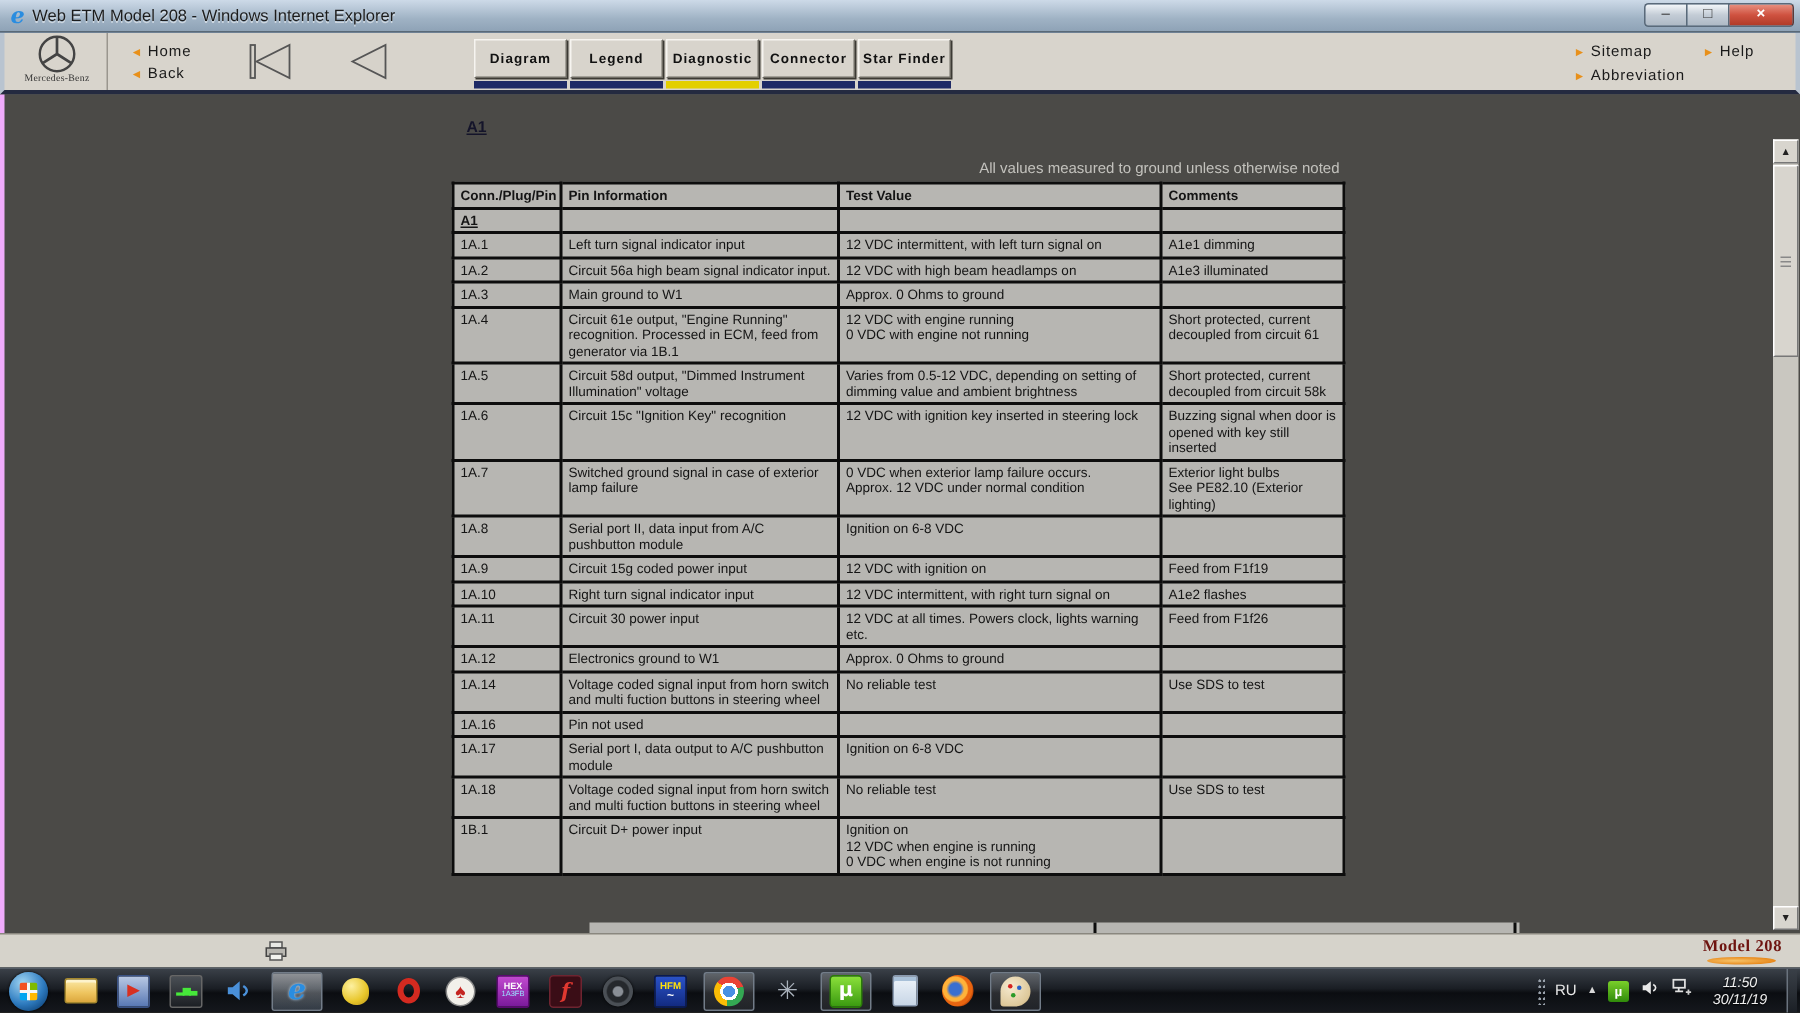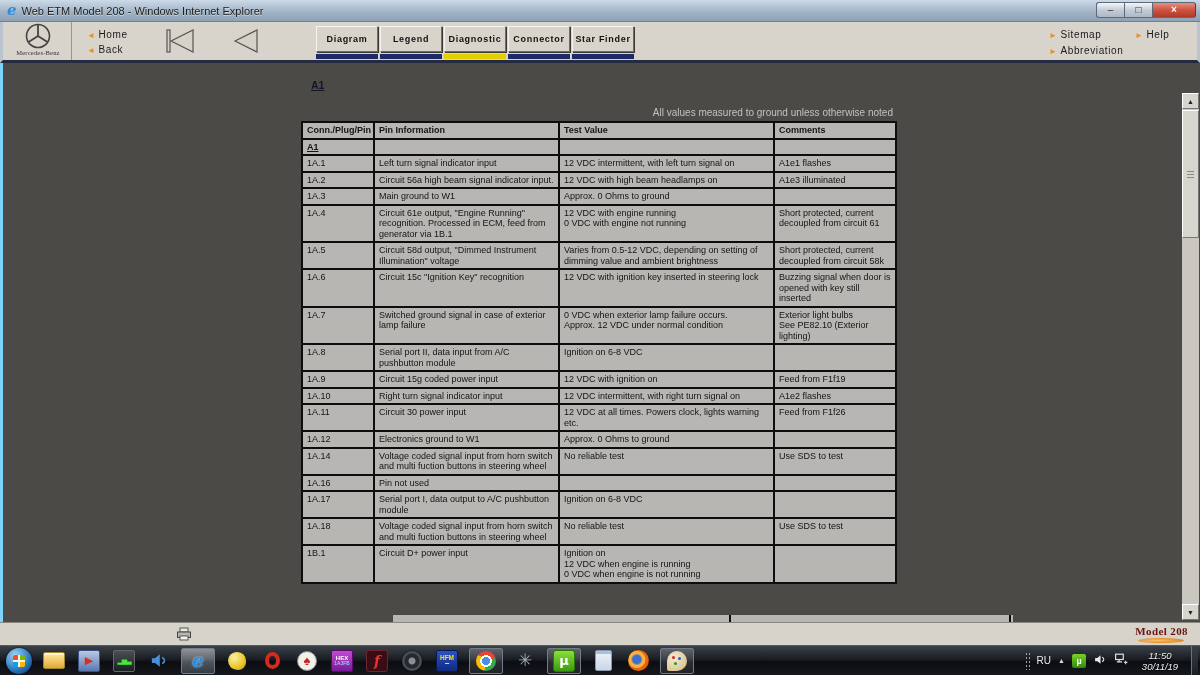--- a/index.html
+++ b/index.html
@@ -44,21 +44,21 @@
   .tab { width:62px; cursor:pointer; }
   .tab .tab-face { height:26px; background:#d8d4cc; border:1px solid #f6f4f0;
     border-right-color:#6f6c64; border-bottom-color:#6f6c64; box-shadow:1px 1px 0 #3c3a34;
     display:flex; align-items:center; justify-content:center; }
   .tab-label { font-size:9px; font-weight:bold; letter-spacing:.7px; color:#111; white-space:nowrap; }
   .tab .tab-underline { display:block; height:5px; margin-top:2px; background:#1e2a66; }
   .tab.active .tab-underline { background:#e3cf00; }
 
   
   #content { position:absolute; left:0; top:63px; width:1200px; height:559px;
-    background:#4b4a47; border-left:3px solid #7dd3fc; overflow:hidden; }
+    background:#4b4a47; border-left:3px solid #f0abfc; overflow:hidden; }
   #a1-link { position:absolute; left:308px; top:16px; font-size:10.5px; color:#14142a;
     text-decoration:underline; font-weight:bold; cursor:pointer; }
   #table-note { position:absolute; left:298px; top:44px; width:592px; text-align:right;
     font-size:10px; color:#c3c2bd; }
   #pin-table { position:absolute; left:298px; top:58px; width:594px;
     border-collapse:collapse; table-layout:fixed; background:#b7b6b2; }
   #pin-table col.c1{width:72px;} #pin-table col.c2{width:185px;}
   #pin-table col.c3{width:215px;} #pin-table col.c4{width:122px;}
   #pin-table th, #pin-table td { border:2px solid #0d0d0d; padding:2px 4px; vertical-align:top;
     font-size:9px; line-height:10.5px; color:#141414; text-align:left; white-space:pre-line;
@@ -261,21 +261,21 @@
       <tr>
           <td class="link-cell">A1</td>
           <td></td>
           <td></td>
           <td></td>
         </tr>
           <tr>
           <td>1A.1</td>
           <td>Left turn signal indicator input</td>
           <td>12 VDC intermittent, with left turn signal on</td>
-          <td>A1e1 flashes</td>
+          <td>A1e1 dimming</td>
         </tr>
           <tr>
           <td>1A.2</td>
           <td>Circuit 56a high beam signal indicator input.</td>
           <td>12 VDC with high beam headlamps on</td>
           <td>A1e3 illuminated</td>
         </tr>
           <tr>
           <td>1A.3</td>
           <td>Main ground to W1</td>

